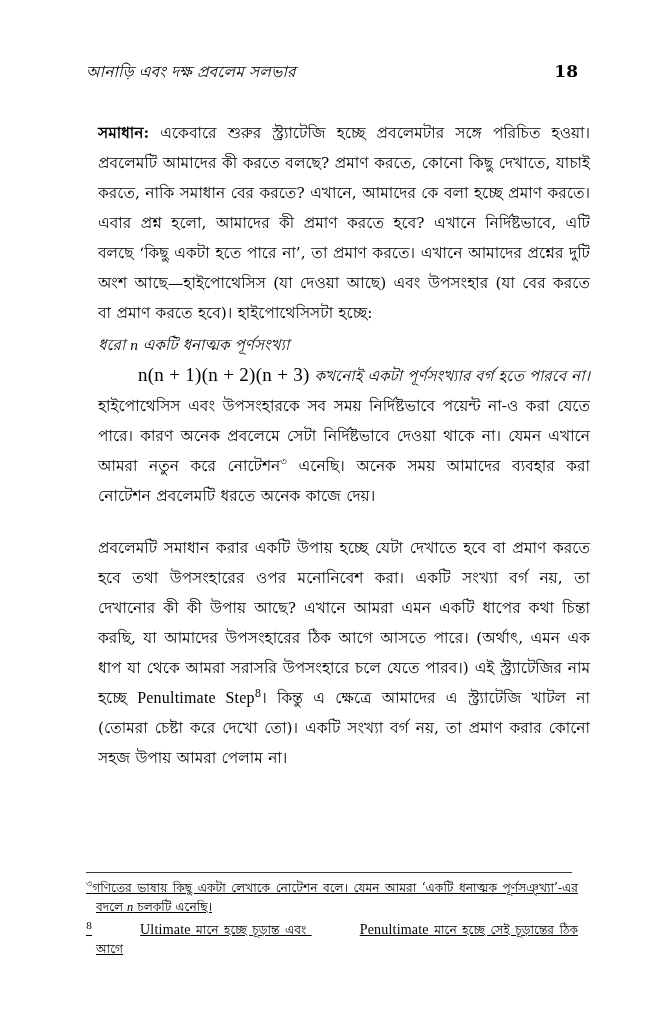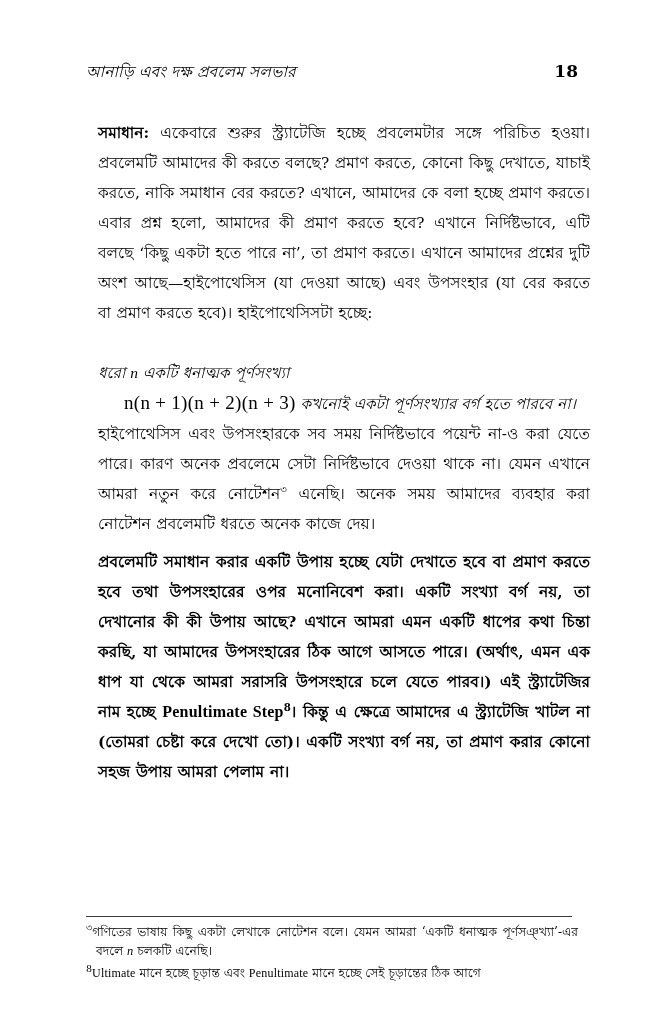--- a/index.html
+++ b/index.html
@@ -60,50 +60,49 @@
   p.para {
     margin: 0;
     text-align: justify;
     text-justify: inter-word;
     font-family: "DejaVu Serif", "Liberation Serif", serif;
     font-size: 15.4px;
     line-height: 30px;
     word-spacing: 0.5px;
   }
   p.para + p.para {
-    margin-top: 8px;
-    font-weight: bold;
+    margin-top: 22px;
   }
   .lead-label {
     font-weight: bold;
   }
 
   
   .display-line {
     margin: 0;
     font-family: "DejaVu Serif", "Liberation Serif", serif;
     font-style: italic;
     font-size: 15.2px;
     line-height: 30px;
   }
   .plain-line {
     margin: 0;
     font-family: "DejaVu Serif", "Liberation Serif", serif;
     font-size: 15.4px;
     line-height: 30px;
   }
-  .gap-before { margin-top: 30px; }
+  .gap-before { margin-top: 2px; }
 
   
   .math-block {
     margin: 0;
     padding-left: 12px;
     font-size: 15.2px;
     line-height: 30px;
-    text-align: center;
+    text-align: right;
   }
   .math-expr {
     font-family: "Liberation Serif", "DejaVu Serif", serif;
     font-size: 19px;
     letter-spacing: 0.3px;
     white-space: nowrap;
   }
   .math-tail {
     font-family: "DejaVu Serif", "Liberation Serif", serif;
     font-style: italic;
@@ -118,22 +117,23 @@
   sup.fn {
     font-size: 0.66em;
     vertical-align: super;
     line-height: 0;
   }
 
   
   .footnotes {
     position: absolute;
     left: 86px;
-    top: 916px;
+    top: 872px;
     width: 492px;
+    text-decoration: underline;
   }
   .fn-rule {
     width: 486px;
     height: 0;
     border: none;
     border-top: 1px solid #3a3a3a;
     margin: 0 0 6px 0;
   }
   p.footnote {
     margin: 0;
@@ -147,21 +147,22 @@
   p.footnote .fn-marker {
     margin-left: -10px;
     font-size: 0.78em;
     vertical-align: super;
     line-height: 0;
   }
   p.footnote + p.footnote {
     margin-top: 3px;
   }
   p.footnote .latin {
-    font-size: 12px;
+    font-size: 14px;
+    margin-left: 48px;
   }
   .mathvar {
     font-family: "Liberation Serif", "DejaVu Serif", serif;
     font-style: italic;
     font-size: 1.02em;
   }
 </style>
 </head>
 <body>
 

